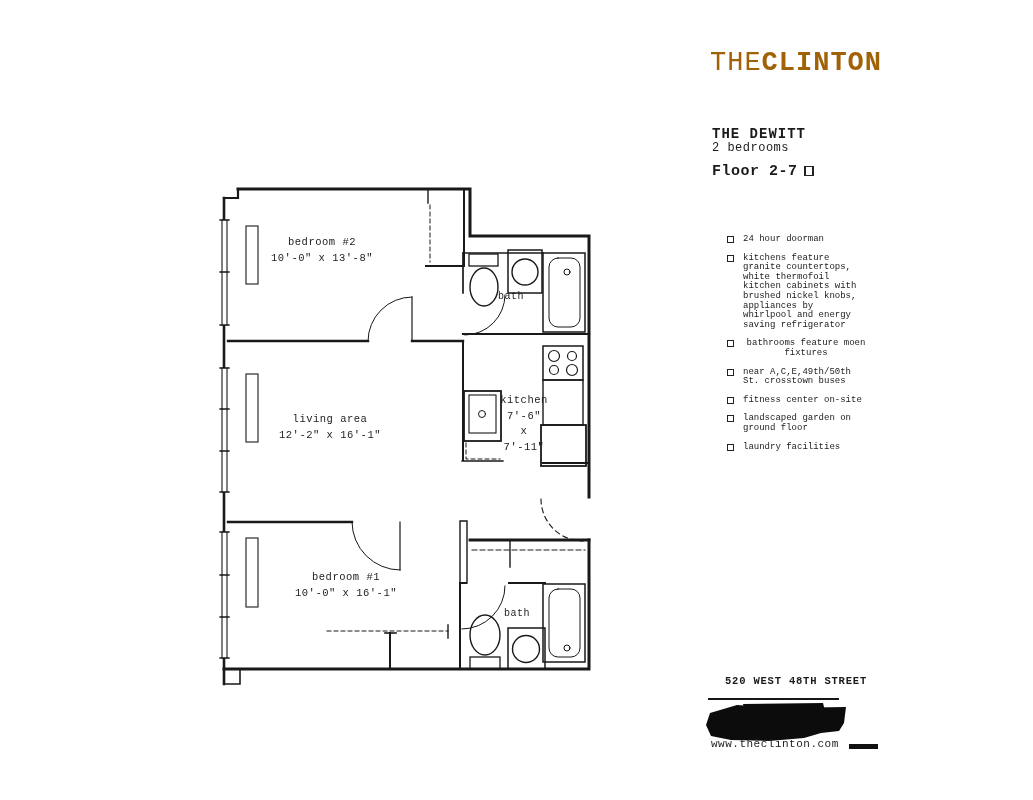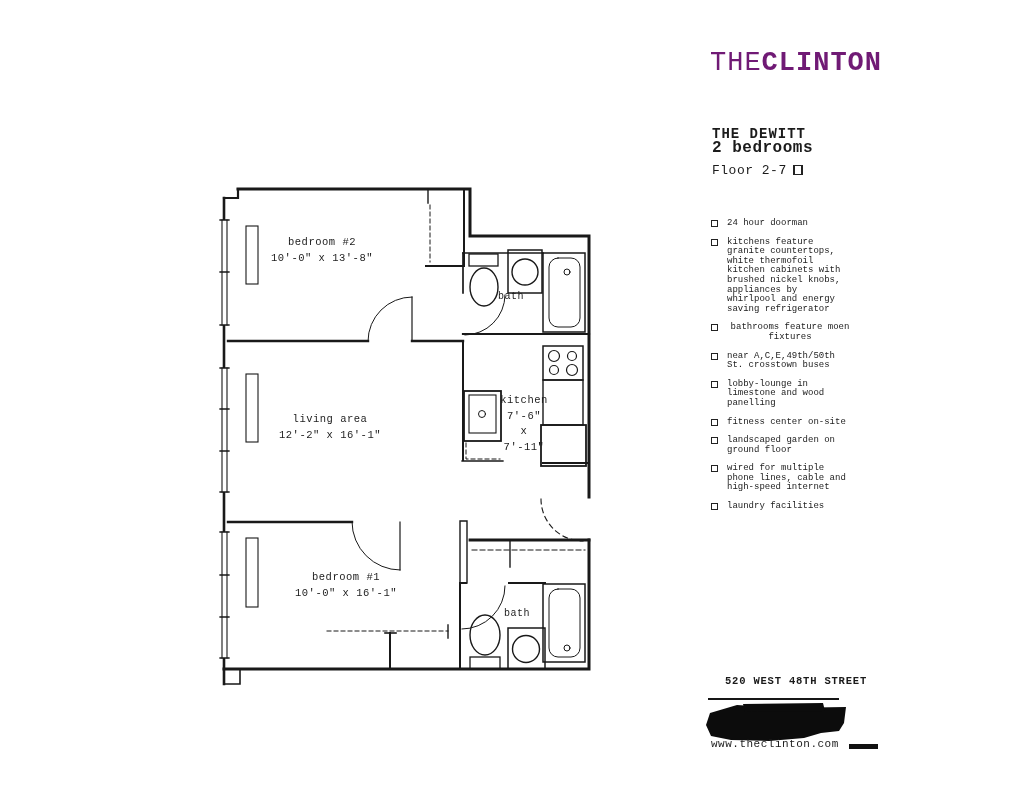--- a/index.html
+++ b/index.html
@@ -2,29 +2,29 @@
 <html><head>
 <meta charset="utf-8">
 <style>
   html,body{margin:0;padding:0;background:#e8e8e8;}
   .page{
     position:relative;width:1033px;height:800px;background:#ffffff;
     font-family:"Liberation Mono","DejaVu Sans Mono",monospace;color:#1b1b1b;
     overflow:hidden;margin:0 auto;
   }
   
-  .logo{position:absolute;left:710px;top:46px;font-size:27px;line-height:34px;letter-spacing:1px;white-space:nowrap;color:#701a75;}
+  .logo{position:absolute;left:710px;top:46px;font-size:27px;line-height:34px;letter-spacing:1px;white-space:nowrap;color:#a16207;}
   .logo-the{font-weight:400;}
   .logo-clinton{font-weight:700;}
   .unit-block{position:absolute;left:712px;top:127px;}
   .unit-name{font-size:14px;font-weight:700;letter-spacing:1px;line-height:14px;}
-  .unit-type{font-size:16px;font-weight:700;letter-spacing:0.5px;line-height:14px;}
-  .unit-floor{position:absolute;left:712px;top:163px;font-size:13px;font-weight:400;letter-spacing:0.5px;text-align:center;}
+  .unit-type{font-size:12px;font-weight:400;letter-spacing:0.5px;line-height:14px;}
+  .unit-floor{position:absolute;left:712px;top:163px;font-size:15px;font-weight:700;letter-spacing:0.5px;text-align:center;}
   .floor-marker{display:inline-block;width:6px;height:8px;border-left:2px solid #222;border-right:2px solid #222;border-top:1px solid #222;border-bottom:1px solid #222;margin-left:6px;vertical-align:-1px;}
-  .amenities{position:absolute;left:710px;top:219px;width:160px;list-style:none;margin:0;padding:0;}
+  .amenities{position:absolute;left:710px;top:219px;width:160px;list-style:none;margin:16px;padding:0;}
   .amenity{position:relative;padding-left:17px;margin-bottom:9px;}
   .amenity-text{display:block;width:124px;font-size:9px;line-height:9.6px;letter-spacing:0;color:#222;}
   .amenity:nth-child(3) .amenity-text{width:126px;text-align:center;}
   .amenity:nth-child(5) .amenity-text{width:131px;}
   .bullet{position:absolute;left:1px;top:1px;width:5px;height:5px;border:1.2px solid #222;background:#fff;}
   .address{position:absolute;left:708px;top:675px;font-size:10.5px;font-weight:700;letter-spacing:0.8px;white-space:nowrap;margin-left:17px;}
   .address-rule{position:absolute;left:708px;top:698px;width:131px;height:2px;background:#161616;}
   .redaction{position:absolute;left:703px;top:701px;width:150px;height:44px;}
   .website{position:absolute;left:711px;top:738px;font-size:11px;letter-spacing:0.5px;}
   .corner-dash{position:absolute;left:849px;top:744px;width:29px;height:5px;background:#111;}
@@ -193,33 +193,25 @@
     <li class="amenity">
       <span class="bullet"></span>
       <span class="amenity-text">bathrooms feature moen fixtures</span>
     </li>
     <li class="amenity">
       <span class="bullet"></span>
       <span class="amenity-text">near A,C,E,49th/50th St. crosstown buses</span>
     </li>
     <li class="amenity">
       <span class="bullet"></span>
-      <span class="amenity-text">lobby-lounge in limestone and wood panelling</span>
-    </li>
-    <li class="amenity">
-      <span class="bullet"></span>
       <span class="amenity-text">fitness center on-site</span>
     </li>
     <li class="amenity">
       <span class="bullet"></span>
       <span class="amenity-text">landscaped garden on ground floor</span>
-    </li>
-    <li class="amenity">
-      <span class="bullet"></span>
-      <span class="amenity-text">wired for multiple phone lines, cable and high-speed internet</span>
     </li>
     <li class="amenity">
       <span class="bullet"></span>
       <span class="amenity-text">laundry facilities</span>
     </li>
   </ul>
 
   <div class="address">520 WEST 48TH STREET</div>
   <div class="address-rule"></div>
 

